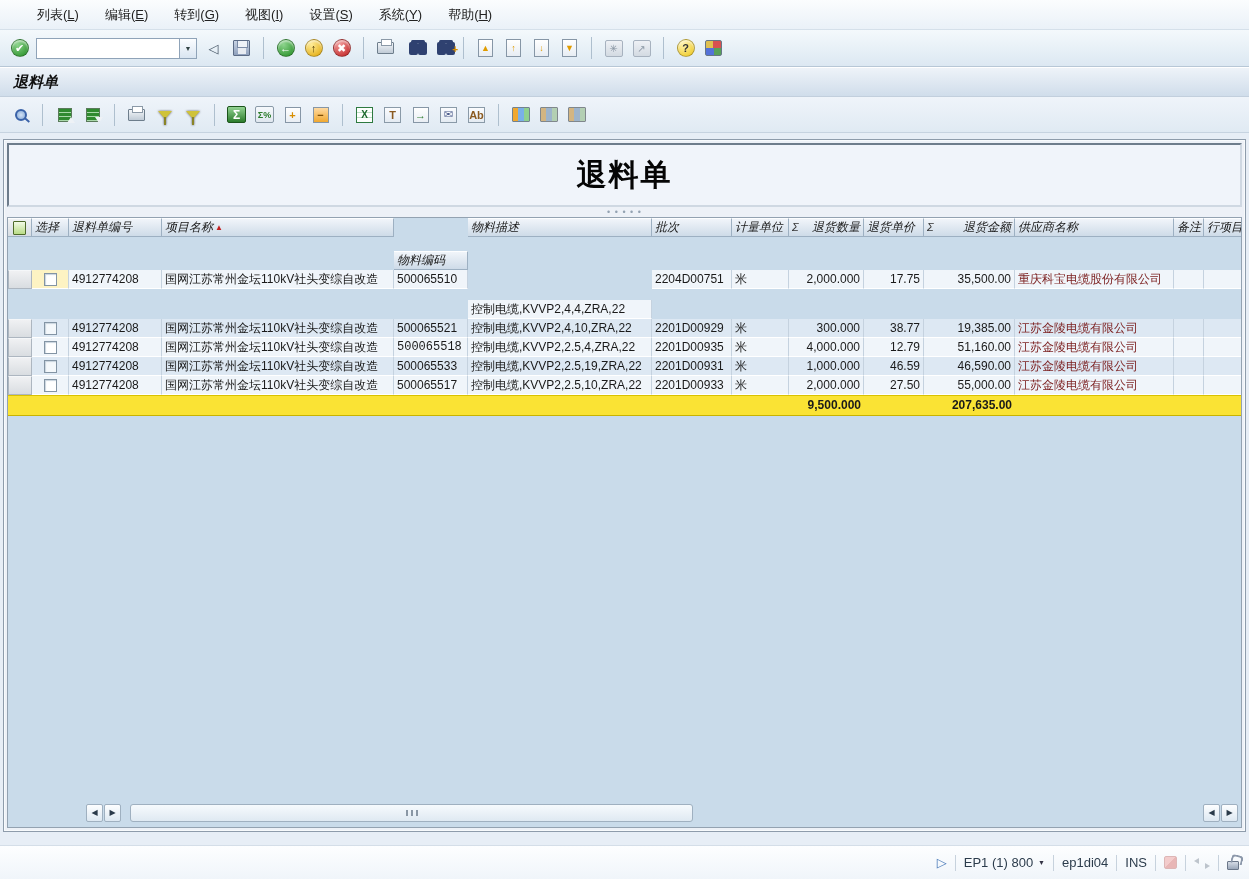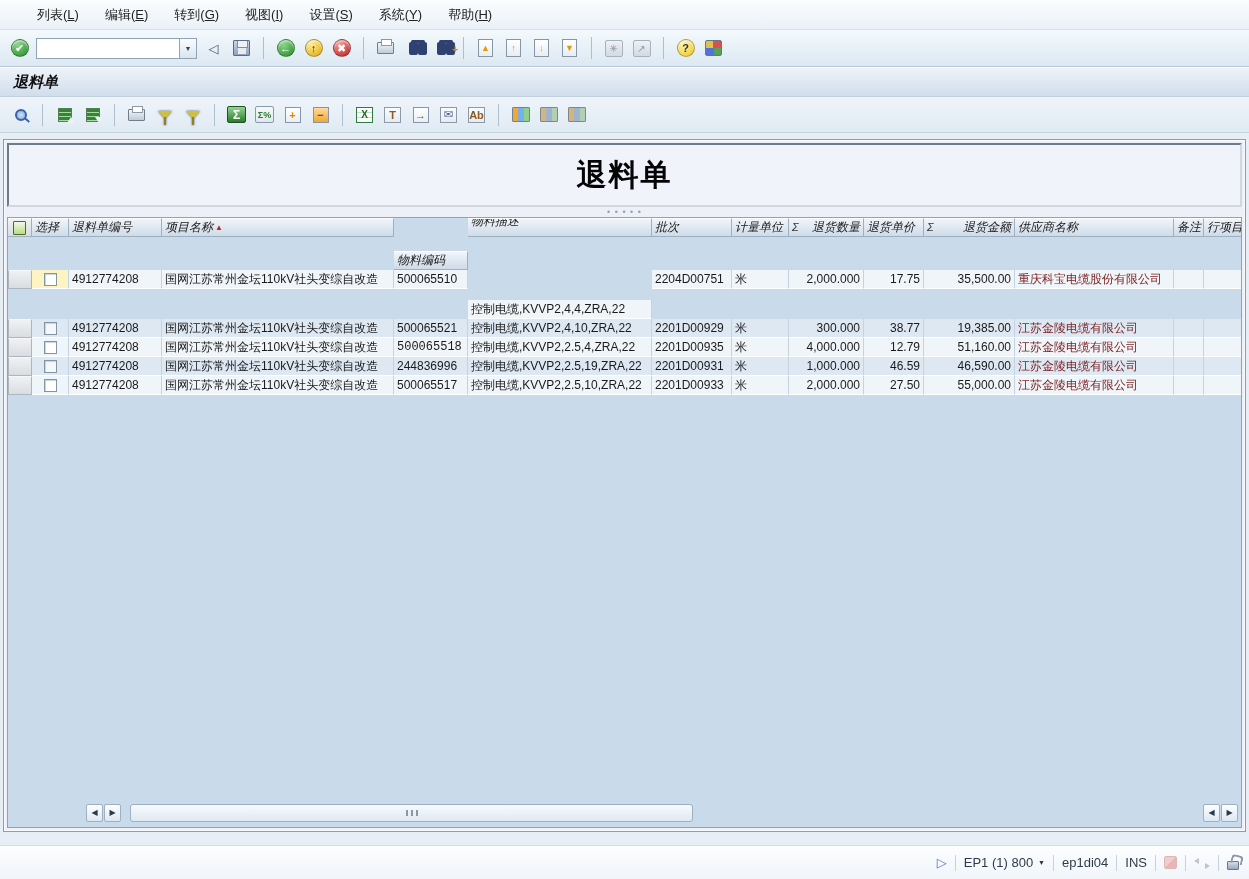--- a/index.html
+++ b/index.html
@@ -289,21 +289,21 @@
           <div class="hcell" style="width: 93px;">
             <span>退料单编号</span>
           </div>
           <div class="hcell" style="width: 232px;">
             <span>项目名称</span>
             <span class="sortarrow">▲</span>
           </div>
           <div class="hcell" style="width: 74px; margin-top: 33px;">
             <span>物料编码</span>
           </div>
-          <div class="hcell" style="width: 184px; align-items: flex-end;">
+          <div class="hcell" style="width: 184px;">
             <span>物料描述</span>
           </div>
           <div class="hcell" style="width: 80px;">
             <span>批次</span>
           </div>
           <div class="hcell" style="width: 57px;">
             <span>计量单位</span>
           </div>
           <div class="hcell flexsb" style="width: 75px;">
             <span class="sum-sign">Σ</span>
@@ -380,21 +380,21 @@
           <div class="cell" style="width: 30px;"></div>
           <div class="cell" style="width: 40px;"></div>
         </div>
         <div class="grow drow even">
           <div class="cell marker-c" style="width: 24px;"></div>
           <div class="cell cbcell" style="width: 37px;">
             <div class="cb"></div>
           </div>
           <div class="cell" style="width: 93px;">4912774208</div>
           <div class="cell" style="width: 232px;">国网江苏常州金坛110kV社头变综自改造</div>
-          <div class="cell" style="width: 74px;">244836996</div>
+          <div class="cell" style="width: 74px;">500065533</div>
           <div class="cell" style="width: 184px;">控制电缆,KVVP2,2.5,19,ZRA,22</div>
           <div class="cell" style="width: 80px;">2201D00931</div>
           <div class="cell" style="width: 57px;">米</div>
           <div class="cell" style="text-align: right; width: 75px;">1,000.000</div>
           <div class="cell" style="text-align: right; width: 60px;">46.59</div>
           <div class="cell" style="text-align: right; width: 91px;">46,590.00</div>
           <div class="cell" style="color: rgb(122, 29, 29); width: 159px;">江苏金陵电缆有限公司</div>
           <div class="cell" style="width: 30px;"></div>
           <div class="cell" style="width: 40px;"></div>
         </div>
@@ -409,20 +409,36 @@
           <div class="cell" style="width: 184px;">控制电缆,KVVP2,2.5,10,ZRA,22</div>
           <div class="cell" style="width: 80px;">2201D00933</div>
           <div class="cell" style="width: 57px;">米</div>
           <div class="cell" style="text-align: right; width: 75px;">2,000.000</div>
           <div class="cell" style="text-align: right; width: 60px;">27.50</div>
           <div class="cell" style="text-align: right; width: 91px;">55,000.00</div>
           <div class="cell" style="color: rgb(122, 29, 29); width: 159px;">江苏金陵电缆有限公司</div>
           <div class="cell" style="width: 30px;"></div>
           <div class="cell" style="width: 40px;"></div>
         </div>
+        <div class="grow trow">
+          <div class="tcell" style="width: 24px;"></div>
+          <div class="tcell" style="width: 37px;"></div>
+          <div class="tcell" style="width: 93px;"></div>
+          <div class="tcell" style="width: 232px;"></div>
+          <div class="tcell" style="width: 74px;"></div>
+          <div class="tcell" style="width: 184px;"></div>
+          <div class="tcell" style="width: 80px;"></div>
+          <div class="tcell" style="width: 57px;"></div>
+          <div class="tcell" style="width: 75px; text-align: right;">9,500.000</div>
+          <div class="tcell" style="width: 60px; text-align: right;"></div>
+          <div class="tcell" style="width: 91px; text-align: right;">207,635.00</div>
+          <div class="tcell" style="width: 159px;"></div>
+          <div class="tcell" style="width: 30px;"></div>
+          <div class="tcell" style="width: 40px;"></div>
+        </div>
       </div>
     <div class="grid-spacer"></div>
     <div class="hscroll-row">
       <div style="width:76px"></div>
       <div class="sc-btn">◀</div>
       <div class="sc-btn">▶</div>
       <div class="sc-track">
           <div class="sc-grip"></div>
         </div>
       <div style="flex:1"></div>

